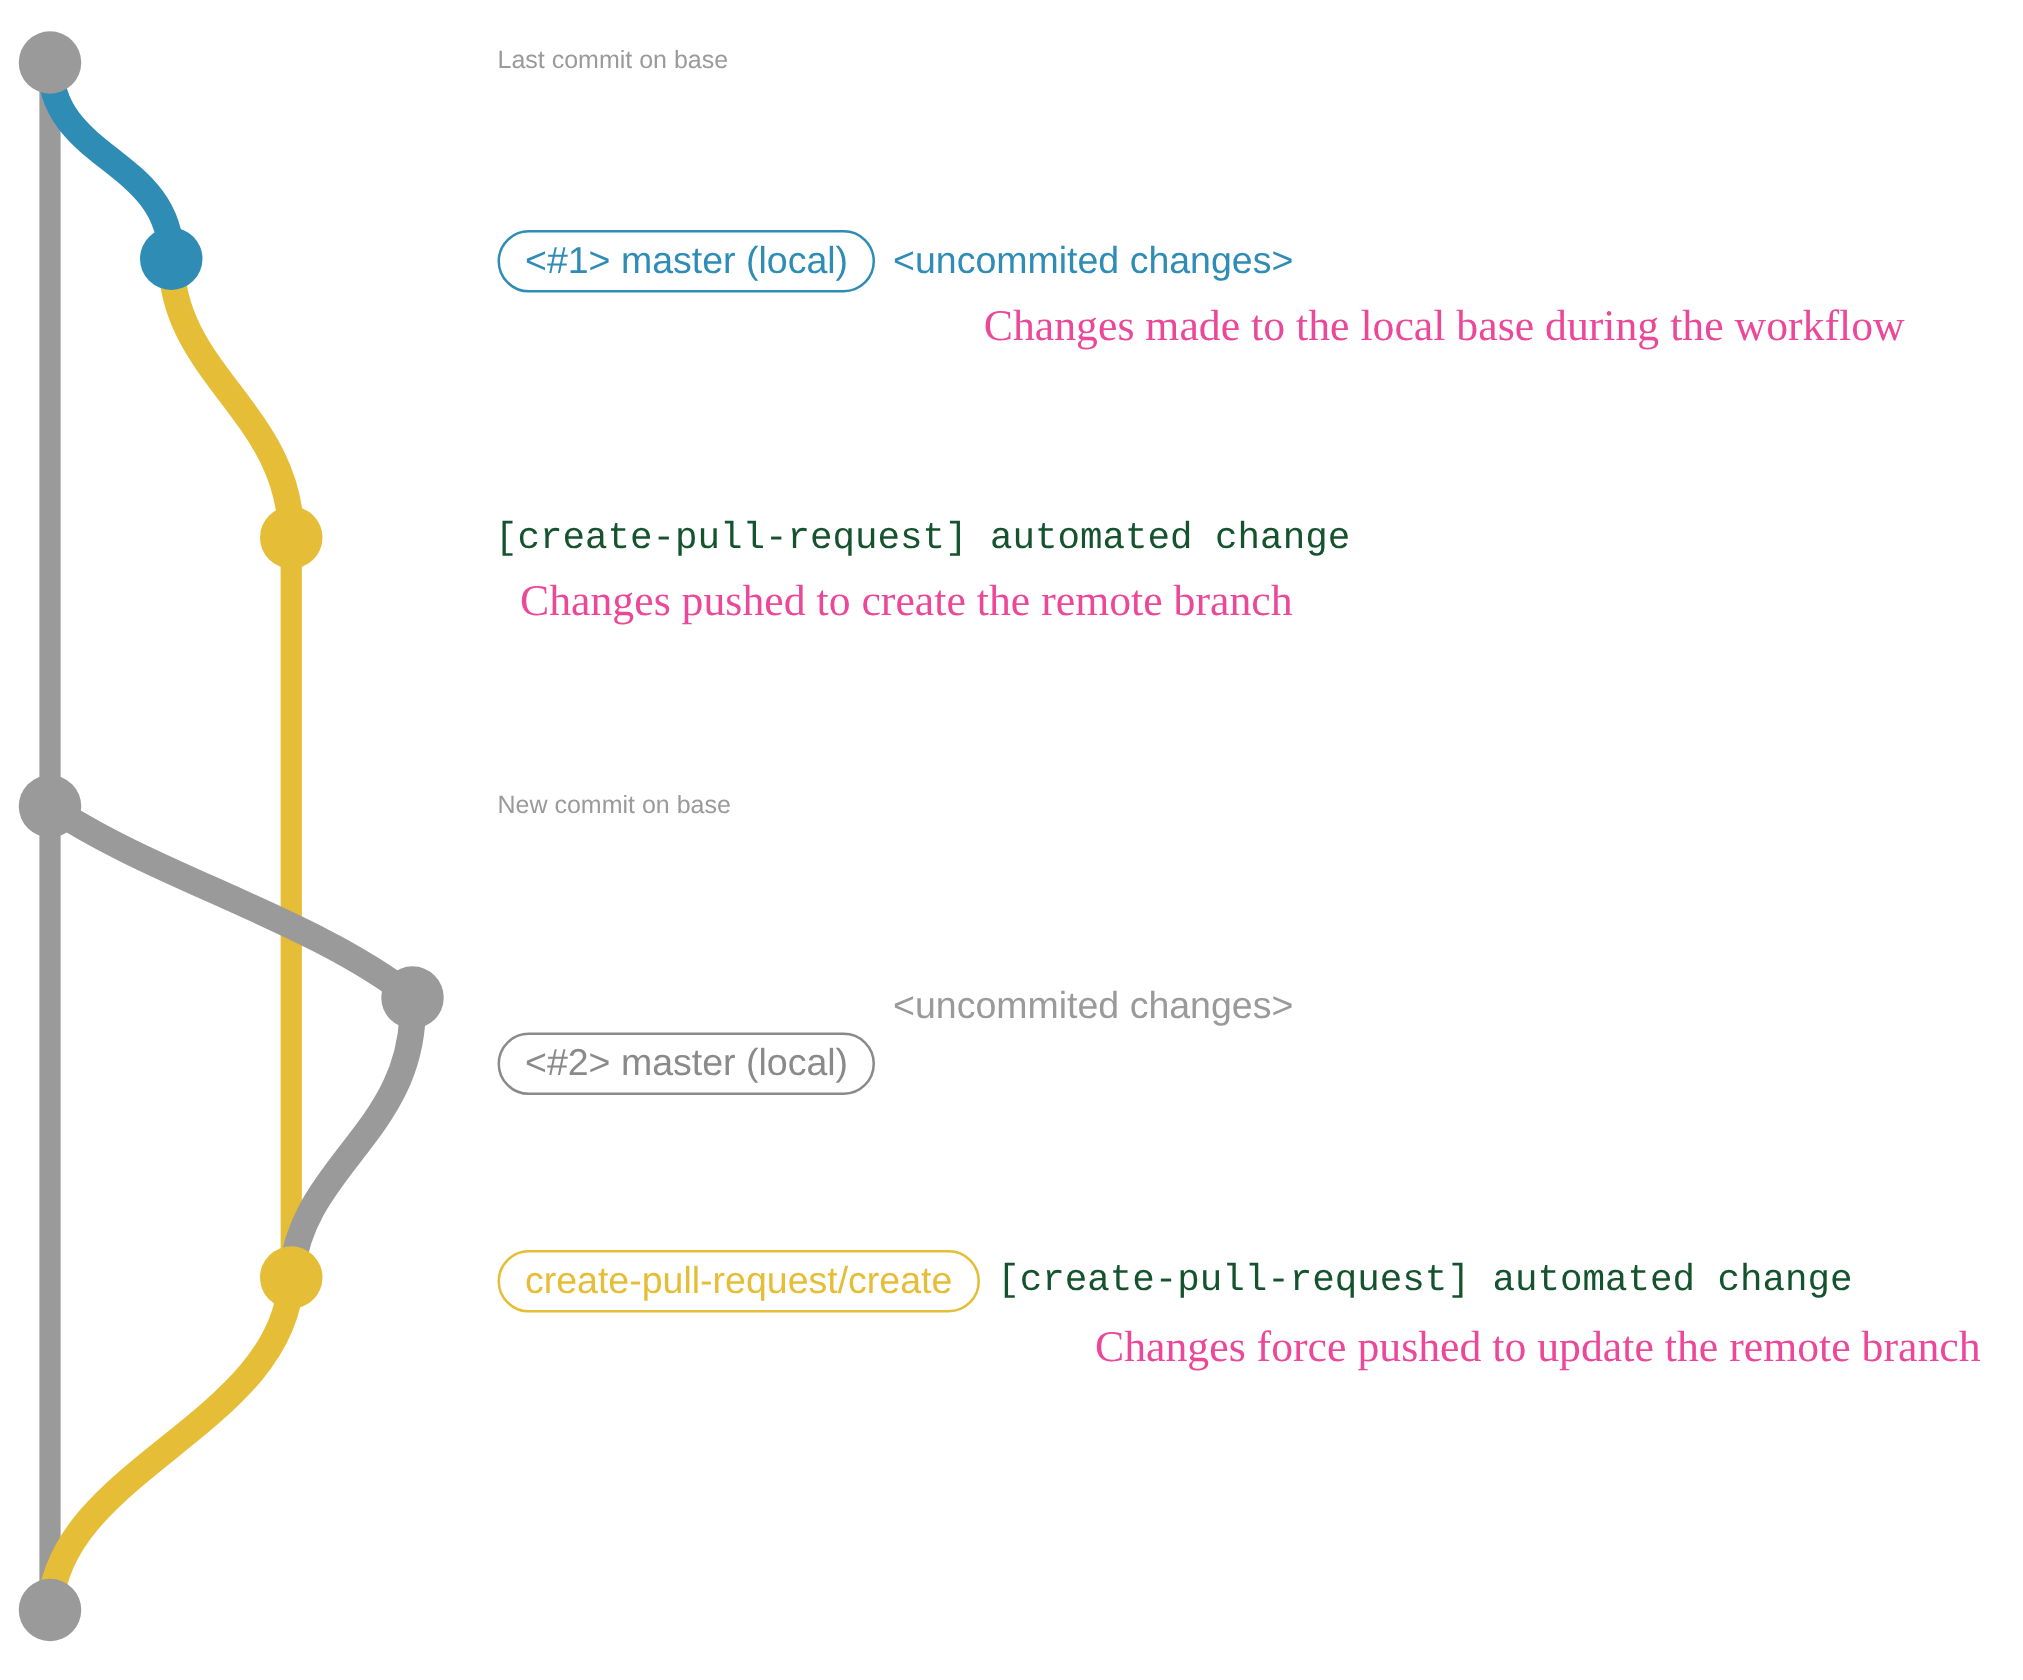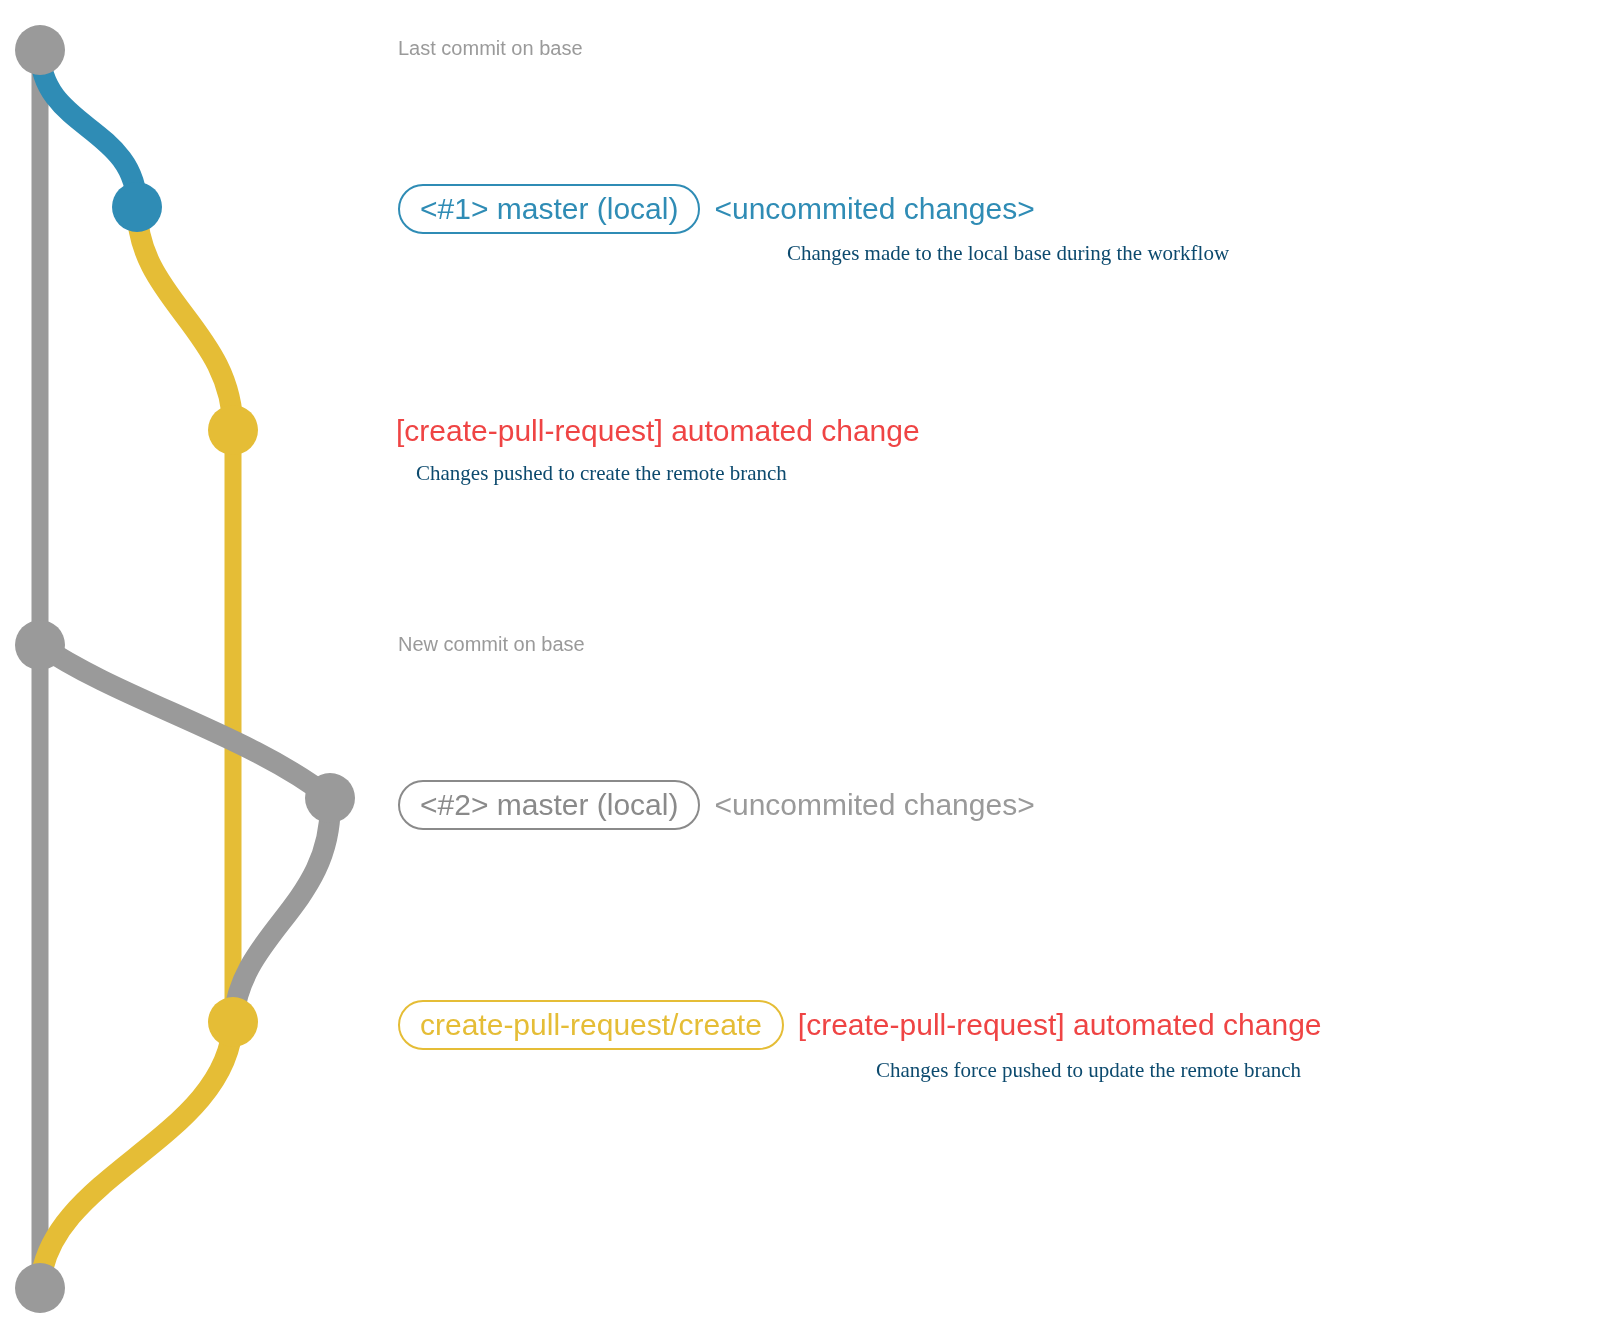--- a/index.html
+++ b/index.html
@@ -40,46 +40,46 @@
     padding: 0 20px;
     box-sizing: border-box;
     font-family: "Liberation Sans", sans-serif;
     font-size: 30px;
     color: #8a8a8a;
     white-space: nowrap;
     line-height: 1;
   }
   .pill.blue  { border-color: #2f8cb5; color: #2f8cb5; }
   .pill.yellow{ border-color: #e5bd36; color: #e5bd36; }
-  .pill.gray  { border-color: #8a8a8a; color: #8a8a8a; }
+  .pill.gray  { border-color: #8a8a8a; color: #8a8a8a; margin-top: 46px; }
 
   .msg {
     font-family: "Liberation Sans", sans-serif;
     font-size: 30px;
     white-space: nowrap;
     line-height: 50px;
     height: 50px;
   }
   .msg.blue   { color: #2f8cb5; }
-  .msg.yellow { color: #ef4444; }
+  .msg.yellow { color: #14532d; font-family: Liberation Mono, monospace; }
   .msg.gray   { color: #9a9a9a; }
 
   .heading {
     position: absolute;
     font-family: "Liberation Sans", sans-serif;
     font-size: 20px;
     color: #9a9a9a;
     white-space: nowrap;
     line-height: 1;
   }
   .note {
     position: absolute;
     font-family: "Liberation Serif", serif;
-    font-size: 21px;
-    color: #0c4a6e;
+    font-size: 35px;
+    color: #ec4899;
     white-space: nowrap;
     line-height: 1;
   }
   .gapsmall { width: 14px; }
 </style>
 </head>
 <body>
 
 <div id="stage">
 

